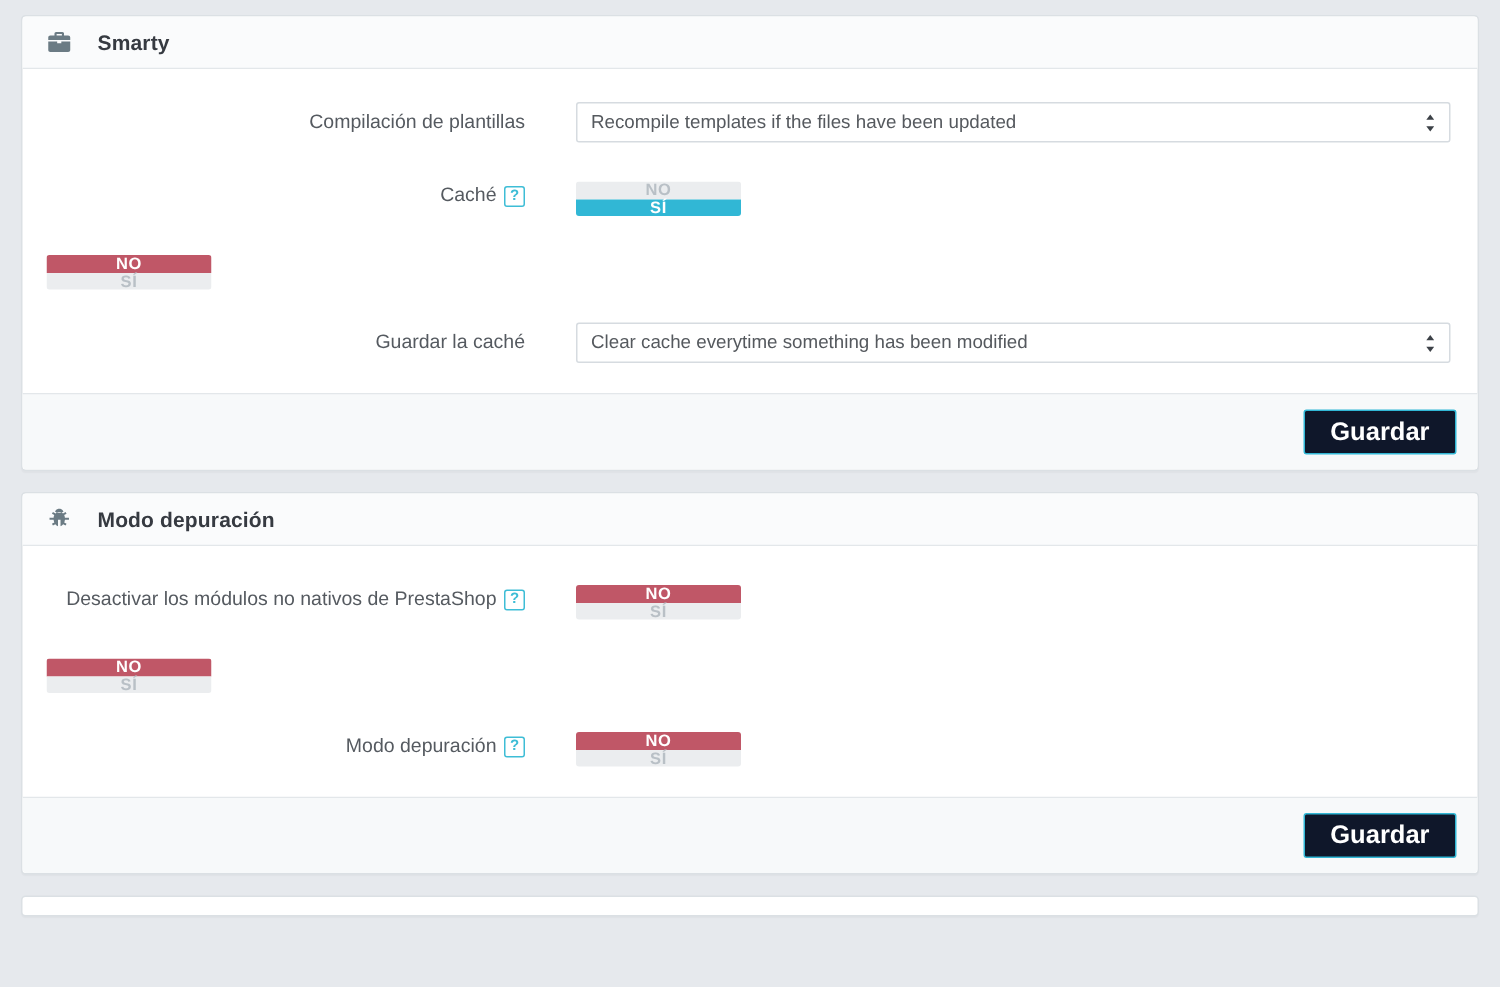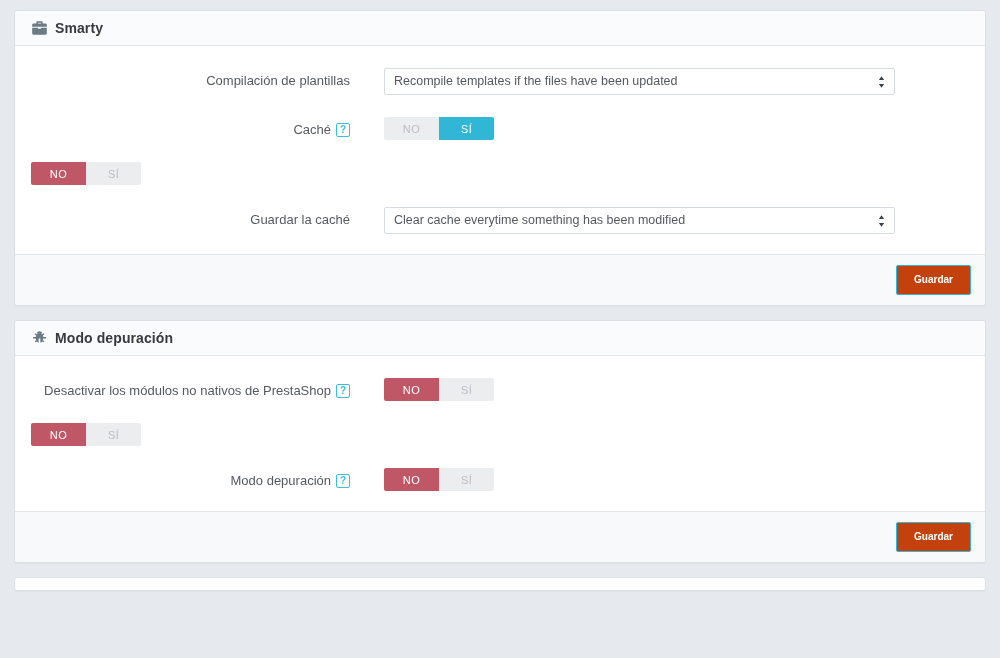--- a/index.html
+++ b/index.html
@@ -22,21 +22,21 @@
     background: #ffffff;
     border: 1px solid #dbe0e4;
     border-radius: 3px;
     margin-bottom: 14px;
     box-shadow: 0 1px 1px rgba(0,0,0,0.03);
   }
   .panel-heading {
     height: 35px;
     display: flex;
     align-items: center;
-    gap: 7px;
+    gap: 17px;
     padding: 0 16px;
     background: #fafbfc;
     border-bottom: 1px solid #e3e7ea;
     border-radius: 3px 3px 0 0;
     color: #363a41;
     font-size: 14px;
     font-weight: bold;
     letter-spacing: .1px;
   }
   .panel-heading .hd-icon {
@@ -88,21 +88,21 @@
     color: #3ebdd6;
     border: 1px solid #3ebdd6;
     background: #ffffff;
     border-radius: 2px;
     margin-left: 5px;
     vertical-align: 1px;
     cursor: help;
   }
 
   
-  .select-wrap { position: relative; width: 511px; }
+  .select-wrap { position: relative; width: 583px; }
   .fake-select {
     width: 100%;
     height: 27px;
     border: 1px solid #d6dbe0;
     border-radius: 2px;
     background: #ffffff;
     font-size: 12.5px;
     color: #55595e;
     line-height: 25px;
     padding: 0 26px 0 9px;
@@ -120,42 +120,43 @@
   }
   .select-arrows svg { display: block; width: 9px; height: 14px; fill: #3c4147; }
 
   
   .switch {
     display: inline-flex;
     width: 110px; height: 23px;
     border-radius: 2px;
     overflow: hidden;
     font-size: 11px;
-    font-weight: normal;
+    font-weight: bold;
     letter-spacing: .4px;
+    flex-direction: column;
   }
   .switch span {
     flex: 1 1 50%;
     display: flex;
     align-items: center;
     justify-content: center;
     cursor: pointer;
     background: #ebedef;
     color: #b9c0c6;
     user-select: none;
   }
   .switch span.on-yes { background: #31b7d5; color: #ffffff; }
   .switch span.on-no  { background: #c05767; color: #ffffff; }
 
   
   .btn-save {
-    background: #c2410c;
+    background: #0f172a;
     border: 1px solid #31b7d5;
     color: #ffffff;
-    font-size: 10px;
+    font-size: 17px;
     font-weight: bold;
     padding: 6px 17px;
     border-radius: 2px;
     cursor: pointer;
     line-height: 16px;
   }
 
   .panel-stub { height: 14px; overflow: hidden; }
 </style>
 </head>

